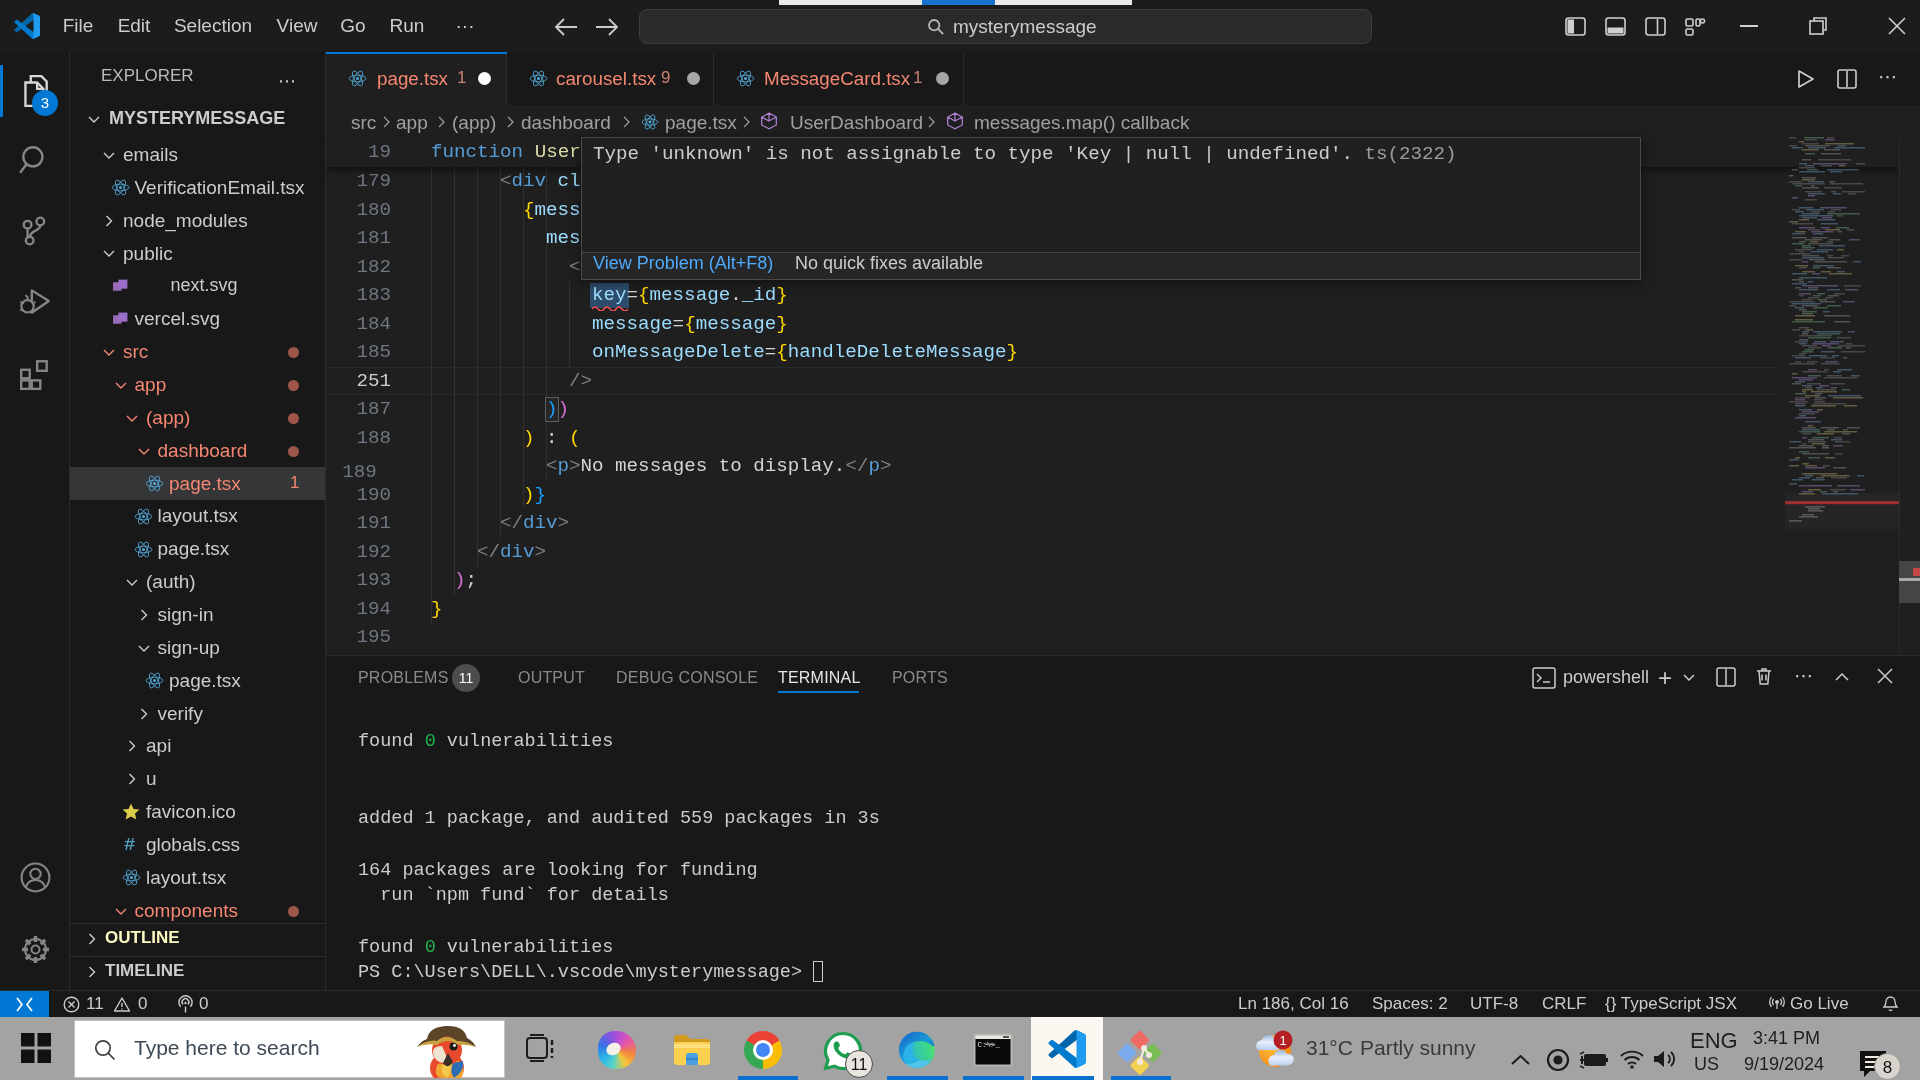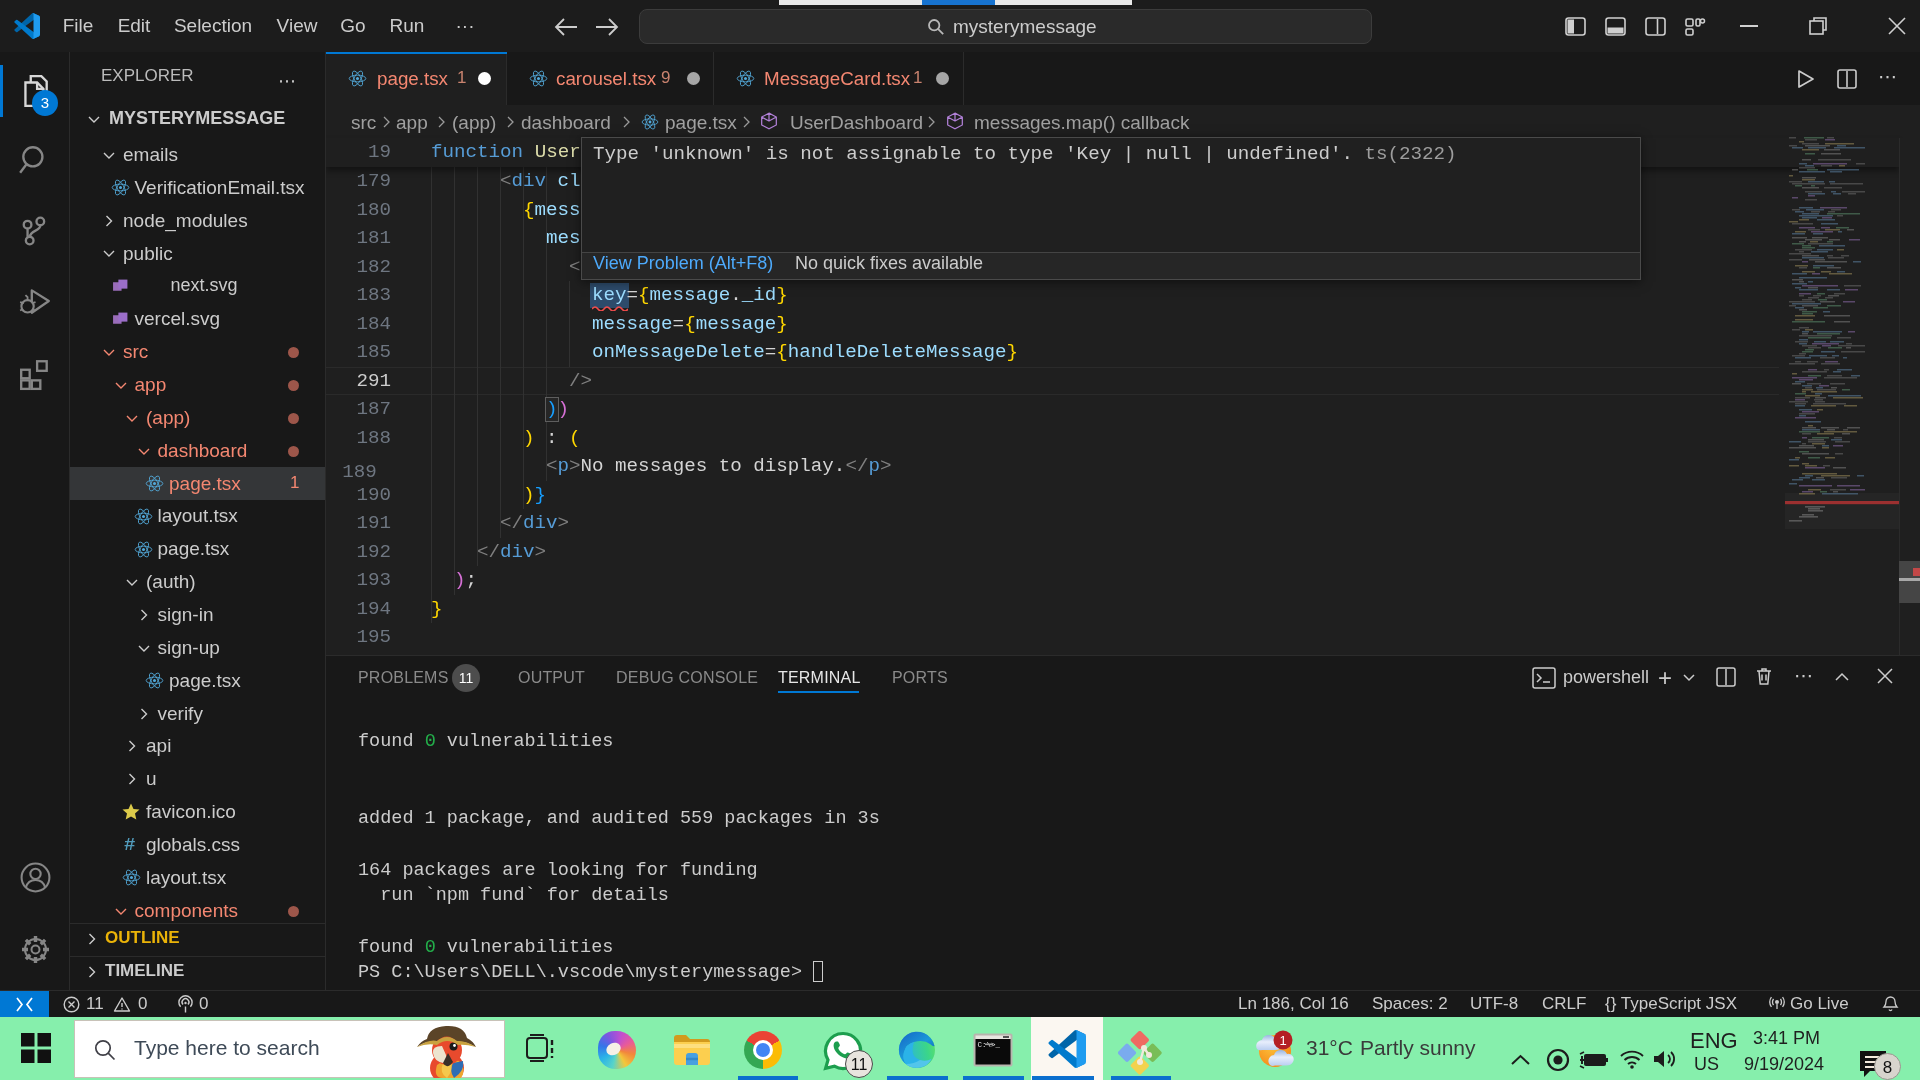--- a/index.html
+++ b/index.html
@@ -242,21 +242,21 @@
     <div class="abs" style="left:76.0px;top:814.8px;color:#cccccc;font-size:19px;white-space:nowrap;">layout.tsx</div>
     <svg class="abs" style="left:42.5px;top:850.68px" width="16" height="16" viewBox="0 0 16 16">
       <path d="m3 6 5 5 5-5" stroke="#f48771" stroke-width="1.4" fill="none"></path>
     </svg>
     <div class="abs" style="left:64.5px;top:847.7px;color:#f48771;font-size:19px;white-space:nowrap;">components</div>
     <div class="abs" style="left:218px;top:853.7px;width:11px;height:11px;border-radius:50%;background:#9d564a;"></div>
     <div class="abs" style="left:0;top:871px;width:256px;height:33px;border-top:1px solid #2b2b2b;"></div>
     <svg class="abs" style="left:14px;top:879px" width="16" height="16" viewBox="0 0 16 16">
       <path d="m5.5 3 5 5-5 5" stroke="#cccccc" stroke-width="1.4" fill="none"></path>
     </svg>
-    <div class="abs" style="left:35px;top:876px;color:#eab308;font-size:17px;font-weight:bold;">OUTLINE</div>
+    <div class="abs" style="left:35px;top:876px;color:#fef9c3;font-size:17px;font-weight:bold;">OUTLINE</div>
     <div class="abs" style="left:0;top:904px;width:256px;height:34px;border-top:1px solid #2b2b2b;"></div>
     <svg class="abs" style="left:14px;top:912px" width="16" height="16" viewBox="0 0 16 16">
       <path d="m5.5 3 5 5-5 5" stroke="#cccccc" stroke-width="1.4" fill="none"></path>
     </svg>
     <div class="abs" style="left:35px;top:909px;color:#cccccc;font-size:17px;font-weight:bold;">TIMELINE</div>
   </div>
 <div class="abs" style="left:326px;top:52px;width:1594px;height:603px;background:#1f1f1f;overflow:hidden;">
     <div class="abs" style="left:0;top:0;width:1594px;height:53px;background:#181818;">
       <div class="abs" style="left:0px;top:0;width:181px;height:53px;background:#1f1f1f;border-right:1px solid #2b2b2b;"></div>
       <div class="abs" style="left:0px;top:0;width:181px;height:2px;background:#0078d4;"></div>
@@ -361,21 +361,21 @@
     <div class="abs mono" style="left:0;top:172.0px;width:65px;height:28.5px;line-height:28.5px;text-align:right;color:#6e7681;font-size:19.2px;">181</div>
     <div class="abs mono" style="left:220.0px;top:172.0px;height:28.5px;line-height:28.5px;font-size:19.2px;white-space:pre;"><span style="color:#9cdcfe">messages</span><span style="color:#d4d4d4">.</span><span style="color:#dcdcaa">map</span><span style="color:#ffd700">(</span><span style="color:#ffd700">(</span><span style="color:#9cdcfe">message</span><span style="color:#d4d4d4">,&nbsp;</span><span style="color:#9cdcfe">index</span><span style="color:#ffd700">)</span><span style="color:#d4d4d4">&nbsp;=&gt;&nbsp;(</span></div>
     <div class="abs mono" style="left:0;top:200.5px;width:65px;height:28.5px;line-height:28.5px;text-align:right;color:#6e7681;font-size:19.2px;">182</div>
     <div class="abs mono" style="left:243.0px;top:200.5px;height:28.5px;line-height:28.5px;font-size:19.2px;white-space:pre;"><span style="color:#808080">&lt;</span><span style="color:#4ec9b0">MessageCard</span></div>
     <div class="abs mono" style="left:0;top:229.0px;width:65px;height:28.5px;line-height:28.5px;text-align:right;color:#6e7681;font-size:19.2px;">183</div>
     <div class="abs mono" style="left:266.0px;top:229.0px;height:28.5px;line-height:28.5px;font-size:19.2px;white-space:pre;"><span style="color:#9cdcfe">key</span><span style="color:#d4d4d4">=</span><span style="color:#ffd700">{</span><span style="color:#9cdcfe">message</span><span style="color:#d4d4d4">.</span><span style="color:#9cdcfe">_id</span><span style="color:#ffd700">}</span></div>
     <div class="abs mono" style="left:0;top:257.5px;width:65px;height:28.5px;line-height:28.5px;text-align:right;color:#6e7681;font-size:19.2px;">184</div>
     <div class="abs mono" style="left:266.0px;top:257.5px;height:28.5px;line-height:28.5px;font-size:19.2px;white-space:pre;"><span style="color:#9cdcfe">message</span><span style="color:#d4d4d4">=</span><span style="color:#ffd700">{</span><span style="color:#9cdcfe">message</span><span style="color:#ffd700">}</span></div>
     <div class="abs mono" style="left:0;top:286.0px;width:65px;height:28.5px;line-height:28.5px;text-align:right;color:#6e7681;font-size:19.2px;">185</div>
     <div class="abs mono" style="left:266.0px;top:286.0px;height:28.5px;line-height:28.5px;font-size:19.2px;white-space:pre;"><span style="color:#9cdcfe">onMessageDelete</span><span style="color:#d4d4d4">=</span><span style="color:#ffd700">{</span><span style="color:#9cdcfe">handleDeleteMessage</span><span style="color:#ffd700">}</span></div>
-    <div class="abs mono" style="left:0;top:314.5px;width:65px;height:28.5px;line-height:28.5px;text-align:right;color:#cccccc;font-size:19.2px;">291</div>
+    <div class="abs mono" style="left:0;top:314.5px;width:65px;height:28.5px;line-height:28.5px;text-align:right;color:#cccccc;font-size:19.2px;">251</div>
     <div class="abs mono" style="left:243.0px;top:314.5px;height:28.5px;line-height:28.5px;font-size:19.2px;white-space:pre;"><span style="color:#808080">/&gt;</span></div>
     <div class="abs mono" style="left:0;top:343.0px;width:65px;height:28.5px;line-height:28.5px;text-align:right;color:#6e7681;font-size:19.2px;">187</div>
     <div class="abs mono" style="left:220.0px;top:343.0px;height:28.5px;line-height:28.5px;font-size:19.2px;white-space:pre;"><span style="color:#179fff">)</span><span style="color:#d670d6">)</span></div>
     <div class="abs mono" style="left:0;top:371.5px;width:65px;height:28.5px;line-height:28.5px;text-align:right;color:#6e7681;font-size:19.2px;">188</div>
     <div class="abs mono" style="left:197.0px;top:371.5px;height:28.5px;line-height:28.5px;font-size:19.2px;white-space:pre;"><span style="color:#ffd700">)</span><span style="color:#d4d4d4">&nbsp;:&nbsp;</span><span style="color:#ffd700">(</span></div>
     <div class="abs mono" style="left:1px;top:400.0px;width:65px;height:28.5px;line-height:28.5px;text-align:center;color:#6e7681;font-size:19.2px;margin-top:6px;">189</div>
     <div class="abs mono" style="left:220.0px;top:400.0px;height:28.5px;line-height:28.5px;font-size:19.2px;white-space:pre;"><span style="color:#808080">&lt;</span><span style="color:#569cd6">p</span><span style="color:#808080">&gt;</span><span style="color:#d4d4d4">No&nbsp;messages&nbsp;to&nbsp;display.</span><span style="color:#808080">&lt;/</span><span style="color:#569cd6">p</span><span style="color:#808080">&gt;</span></div>
     <div class="abs mono" style="left:0;top:428.5px;width:65px;height:28.5px;line-height:28.5px;text-align:right;color:#6e7681;font-size:19.2px;">190</div>
     <div class="abs mono" style="left:197.0px;top:428.5px;height:28.5px;line-height:28.5px;font-size:19.2px;white-space:pre;"><span style="color:#ffd700">)</span><span style="color:#179fff">}</span></div>
     <div class="abs mono" style="left:0;top:457.0px;width:65px;height:28.5px;line-height:28.5px;text-align:right;color:#6e7681;font-size:19.2px;">191</div>
@@ -794,21 +794,21 @@
     <div class="abs" style="left:1605px;top:3px;color:#cccccc;font-size:17px;white-space:nowrap;">{} TypeScript JSX</div>
     <svg class="abs" style="left:1768px;top:4px" width="18" height="18" viewBox="0 0 18 18">
       <circle cx="9" cy="7" r="2" fill="#cccccc"></circle>
       <path d="M9 9v5M5.5 3.8a6 6 0 0 0 0 6.4M12.5 3.8a6 6 0 0 1 0 6.4M3.4 2a9 9 0 0 0 0 10M14.6 2a9 9 0 0 1 0 10" stroke="#cccccc" stroke-width="1.3" fill="none"></path>
     </svg>
     <div class="abs" style="left:1790px;top:3px;color:#cccccc;font-size:17px;">Go Live</div>
     <svg class="abs" style="left:1882px;top:4px" width="17" height="18" viewBox="0 0 17 18">
       <path d="M8.5 2a4.5 4.5 0 0 0-4.5 4.5c0 3.5-1.5 5-2 5.5h13c-.5-.5-2-2-2-5.5A4.5 4.5 0 0 0 8.5 2zM7 14.5a1.6 1.6 0 0 0 3 0" stroke="#cccccc" stroke-width="1.3" fill="none"></path>
     </svg>
   </div>
-<div class="abs" style="left:0;top:1017px;width:1920px;height:63px;background:#86efac;">
+<div class="abs" style="left:0;top:1017px;width:1920px;height:63px;background:#a3a3a3;">
     <svg class="abs" style="left:21px;top:16px" width="30" height="30" viewBox="0 0 30 30">
       <g fill="#111111">
         <rect x="0" y="0" width="13.5" height="13.5"></rect>
         <rect x="16.5" y="0" width="13.5" height="13.5"></rect>
         <rect x="0" y="16.5" width="13.5" height="13.5"></rect>
         <rect x="16.5" y="16.5" width="13.5" height="13.5"></rect>
       </g>
     </svg>
     <div class="abs" style="left:74px;top:3px;width:431px;height:58px;background:#ffffff;border:1px solid #c8c2b8;"></div>
     <svg class="abs" style="left:93px;top:21px" width="24" height="24" viewBox="0 0 24 24">

